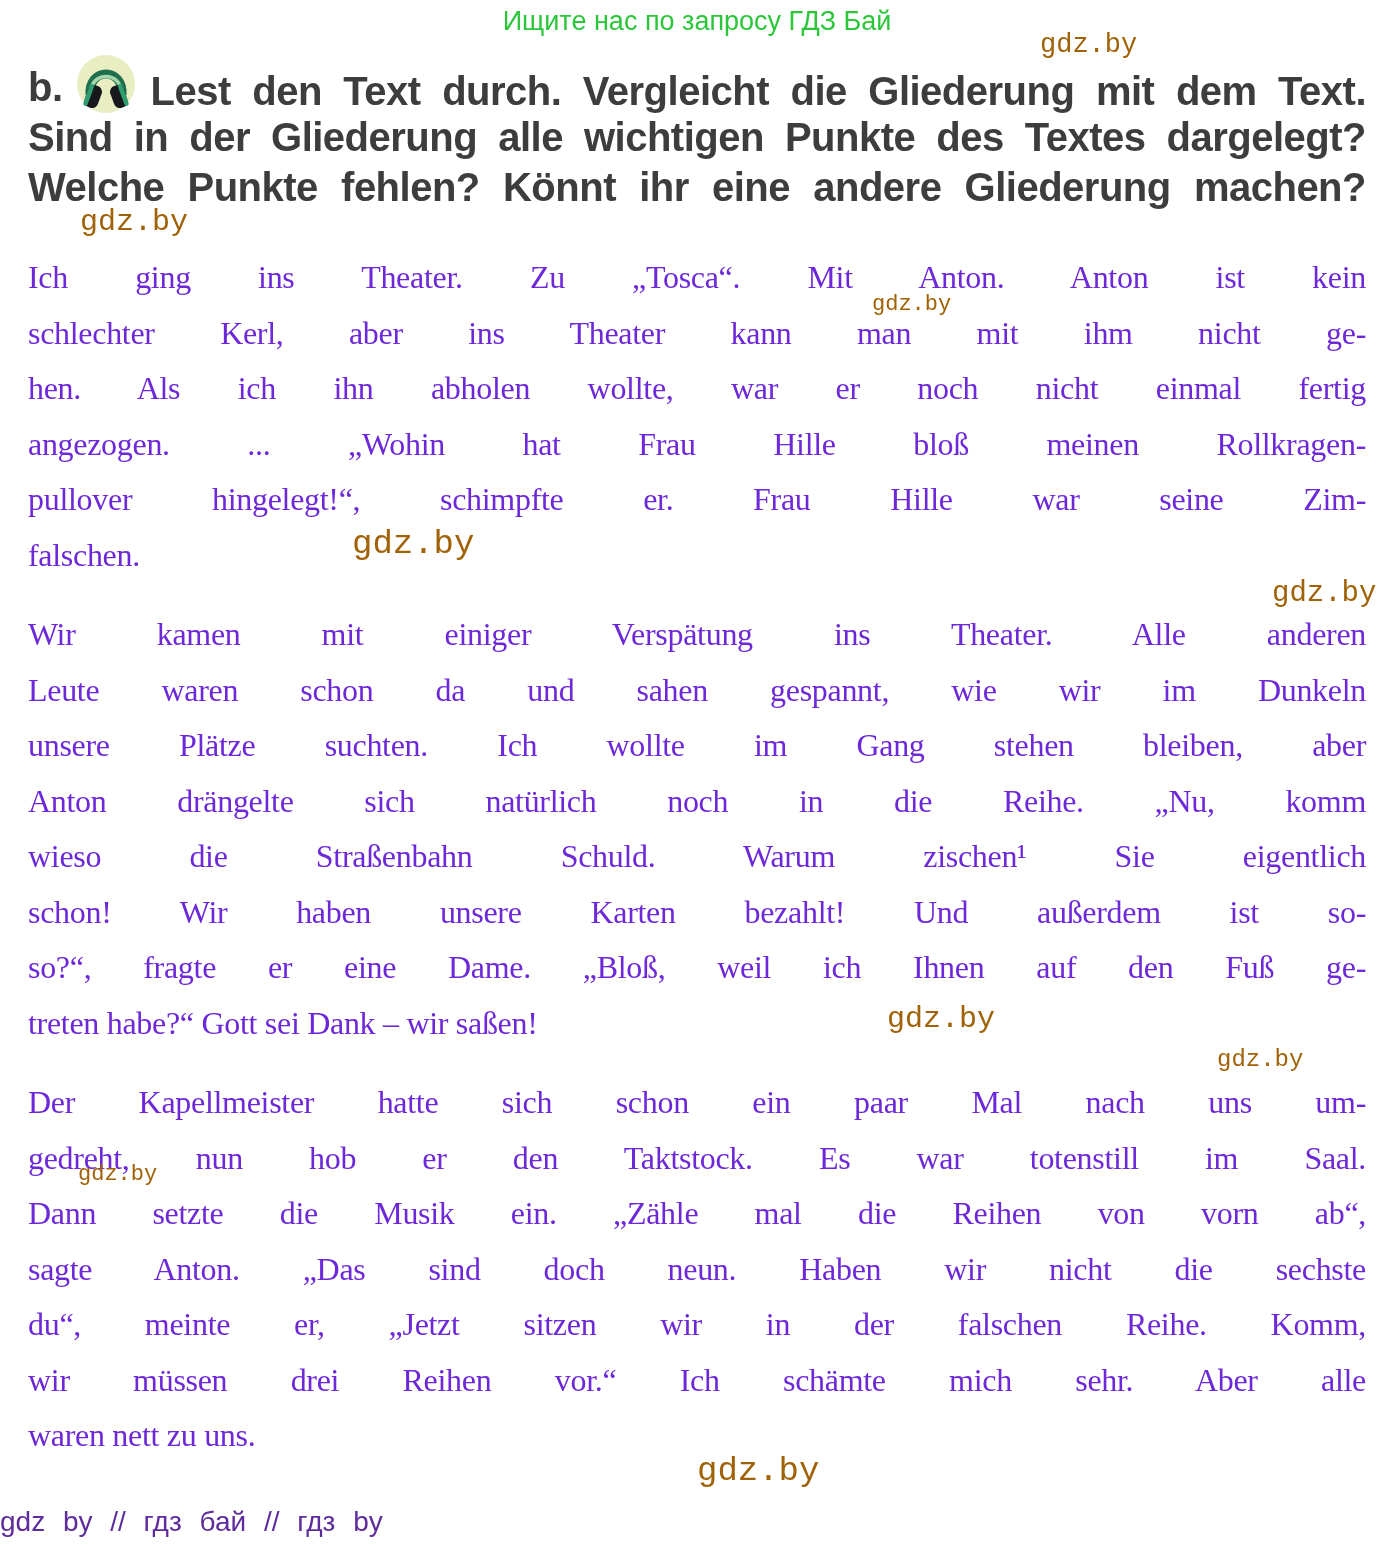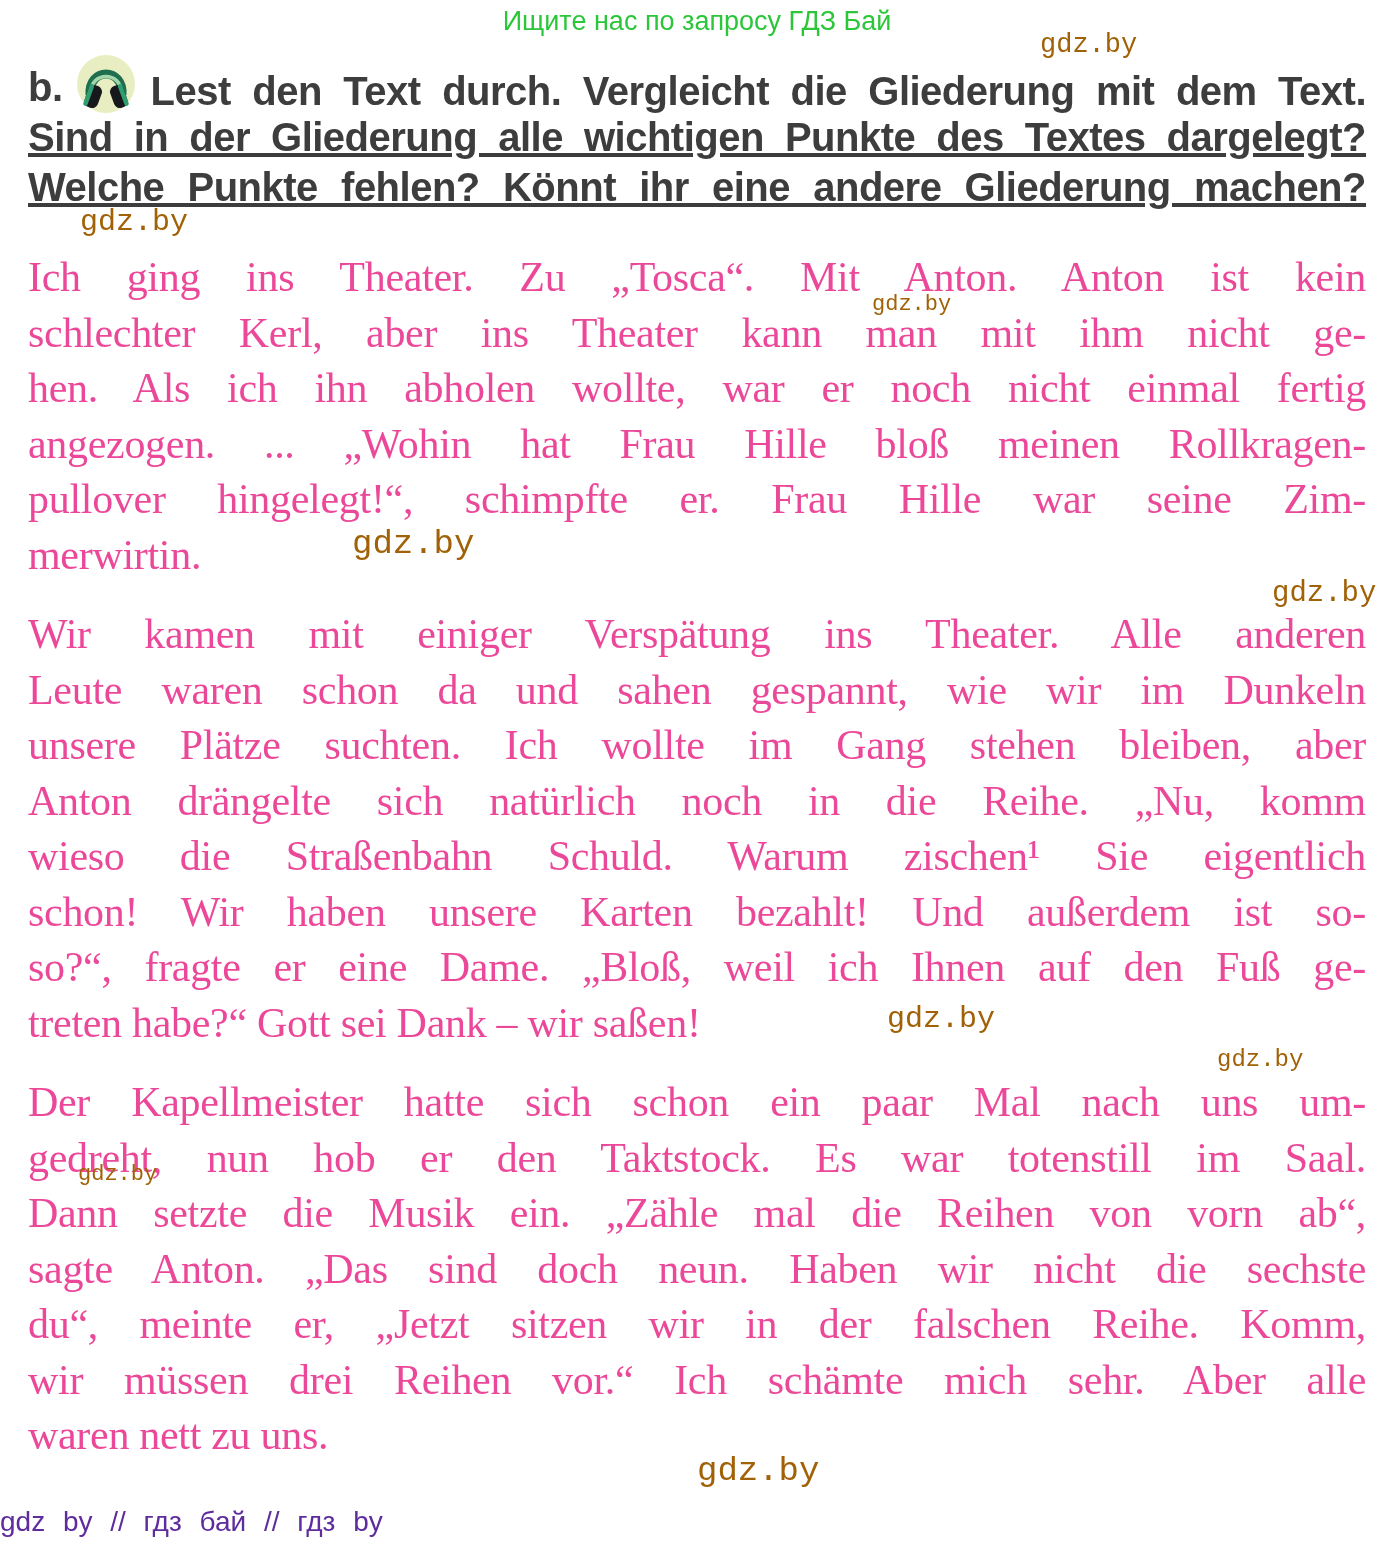--- a/index.html
+++ b/index.html
@@ -33,28 +33,27 @@
     height: 50px;
     line-height: 50px;
   }
   .task-letter { margin-right: 14px; }
   .icon-wrap { width: 58px; height: 58px; margin-right: 16px; margin-top: -6px; flex: 0 0 auto; }
   .heading-line-text { flex: 1; text-align: justify; text-align-last: justify; margin-top: 8px; }
   .heading-line {
     line-height: 50px;
     text-align: justify;
     text-align-last: justify;
-    text-decoration: underline;
   }
   .body-text {
     position: absolute;
     top: 250px; left: 28px; width: 1338px;
     font-family: "Liberation Serif", serif;
-    font-size: 42px;
-    color: #ec4899;
+    font-size: 32px;
+    color: #6d28d9;
     letter-spacing: -0.3px;
   }
   .para { margin: 0 0 24px 0; }
   .textline {
     line-height: 55.5px;
     text-align: justify;
     text-align-last: justify;
   }
   .textline.last { text-align-last: left; }
   .wm {
@@ -103,21 +102,21 @@
     <div class="heading-line">Welche Punkte fehlen? Könnt ihr eine andere Gliederung machen?</div>
   </div>
 
   <div class="body-text">
     <div class="para">
       <div class="textline">Ich ging ins Theater. Zu „Tosca“. Mit Anton. Anton ist kein</div>
       <div class="textline">schlechter Kerl, aber ins Theater kann man mit ihm nicht ge-</div>
       <div class="textline">hen. Als ich ihn abholen wollte, war er noch nicht einmal fertig</div>
       <div class="textline">angezogen. ... „Wohin hat Frau Hille bloß meinen Rollkragen-</div>
       <div class="textline">pullover hingelegt!“, schimpfte er. Frau Hille war seine Zim-</div>
-      <div class="textline last">merwirtin.</div>
+      <div class="textline last">falschen.</div>
     </div>
     <div class="para">
       <div class="textline">Wir kamen mit einiger Verspätung ins Theater. Alle anderen</div>
       <div class="textline">Leute waren schon da und sahen gespannt, wie wir im Dunkeln</div>
       <div class="textline">unsere Plätze suchten. Ich wollte im Gang stehen bleiben, aber</div>
       <div class="textline">Anton drängelte sich natürlich noch in die Reihe. „Nu, komm</div>
       <div class="textline">wieso die Straßenbahn Schuld. Warum zischen¹ Sie eigentlich</div>
       <div class="textline">schon! Wir haben unsere Karten bezahlt! Und außerdem ist so-</div>
       <div class="textline">so?“, fragte er eine Dame. „Bloß, weil ich Ihnen auf den Fuß ge-</div>
       <div class="textline last">treten habe?“ Gott sei Dank – wir saßen!</div>

